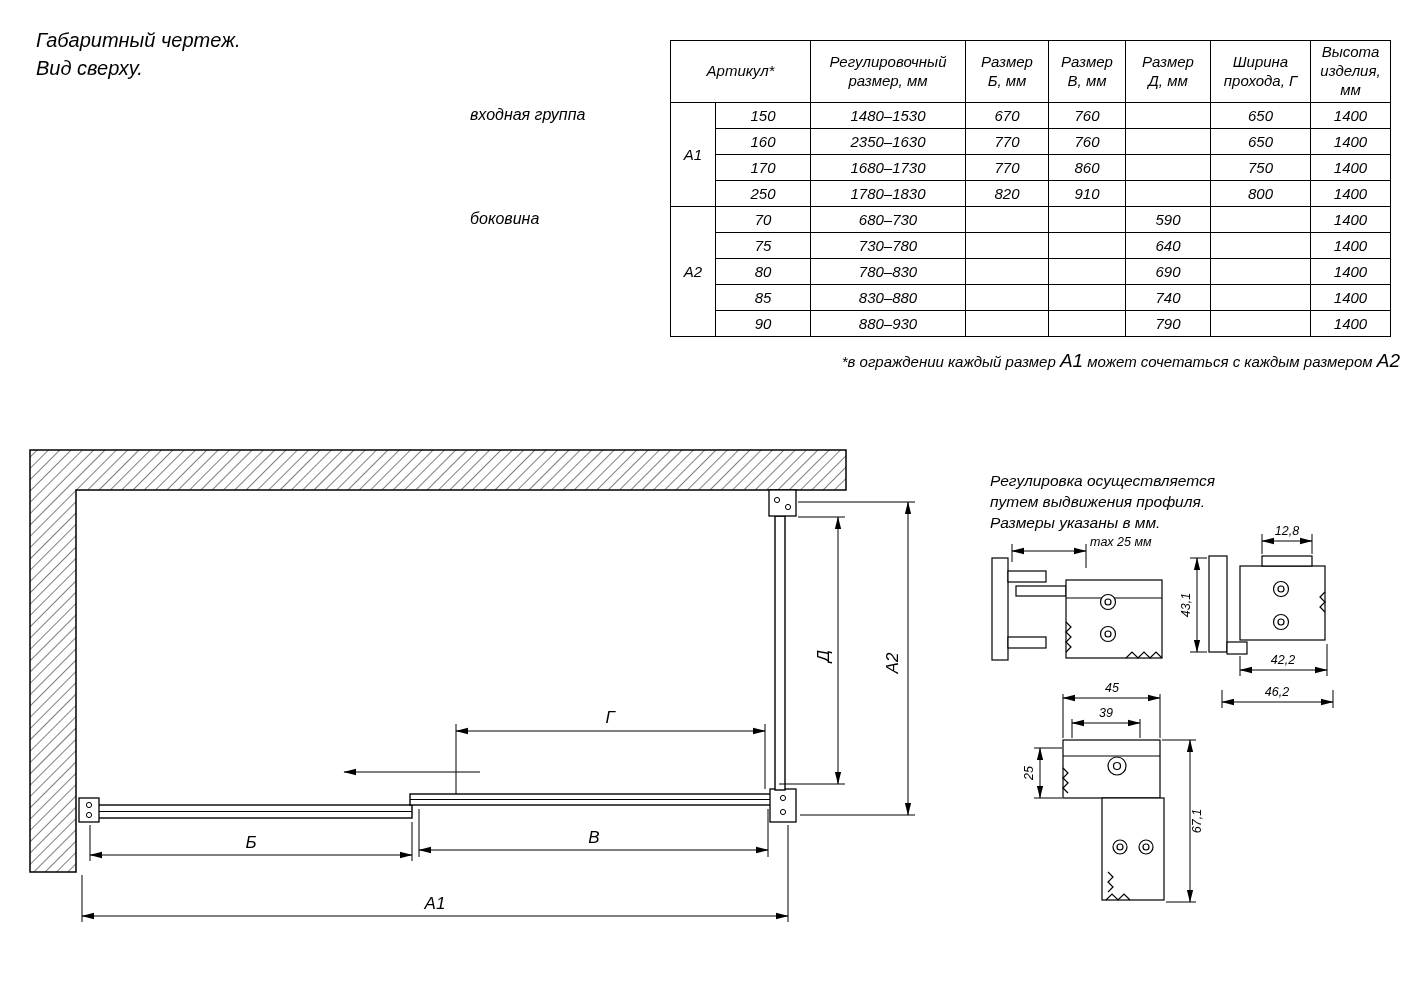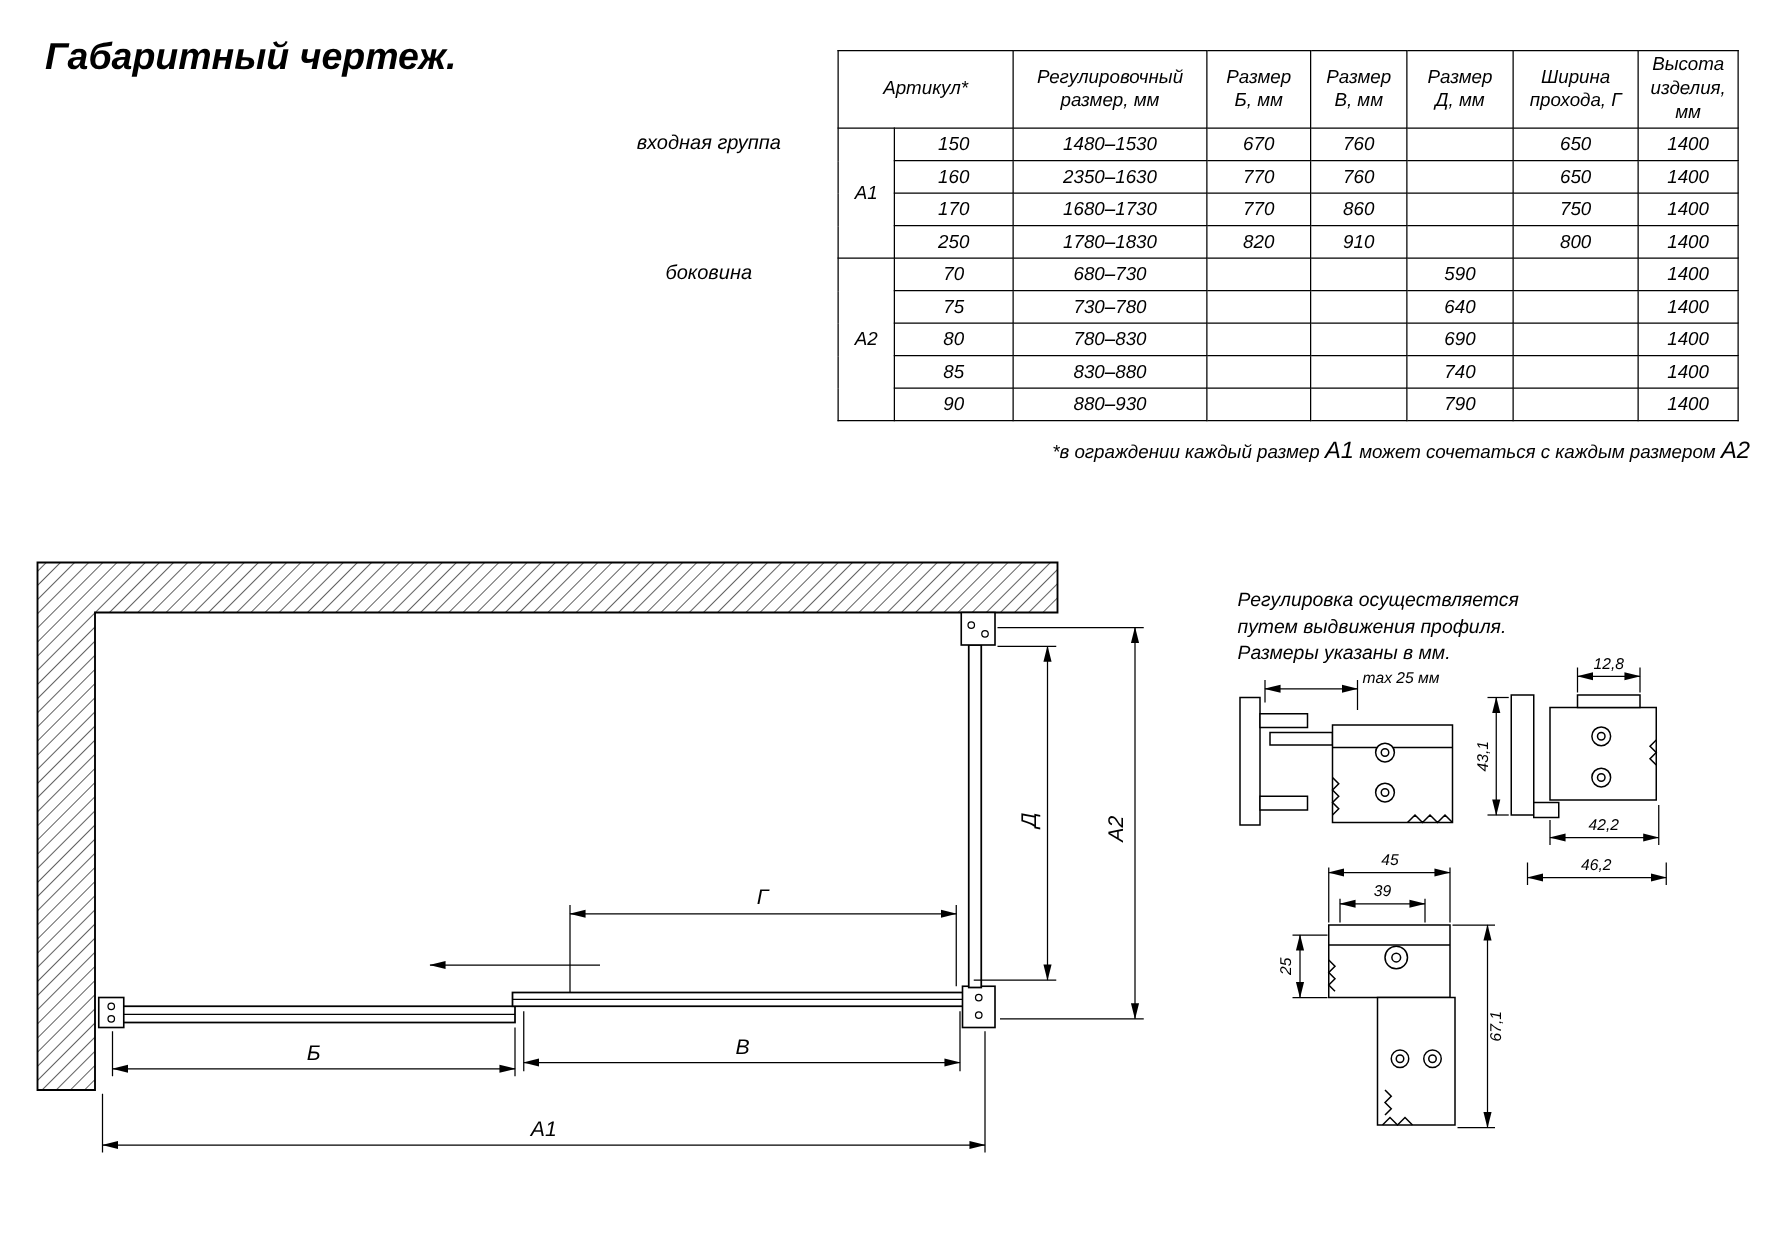--- a/index.html
+++ b/index.html
@@ -4,31 +4,31 @@
 <style>
   * { margin:0; padding:0; box-sizing:border-box; }
   html,body { width:1415px; height:1000px; background:#fff; color:#000;
     font-family:"Liberation Sans", sans-serif; font-style:italic; overflow:hidden; position:relative; }
 
   .layer { position:absolute; left:0; top:0; }
 
   
   .title { position:absolute; left:36px; top:24px; }
   .title .product { font-size:30px; letter-spacing:1px; }
-  .title .sub { font-size:30px; margin-top:5px;font-weight:bold; }
+  .title .sub { font-size:20px; margin-top:5px; }
 
   
   .size-table { position:absolute; left:670px; top:40px; border-collapse:collapse; table-layout:fixed; }
   .size-table th, .size-table td { border:1.4px solid #000; font-style:italic; font-weight:normal;
     text-align:center; vertical-align:middle; font-size:15px; padding:0 3px; background:#fff; }
   .size-table thead th { height:62px; white-space:pre-line; line-height:1.25; }
   .size-table tbody td { height:26px; }
   .article-cell { font-size:17px; }
 
-  .group-label { position:absolute; left:470px; width:194px; text-align:center; font-size:16px; }
+  .group-label { position:absolute; left:470px; width:194px; text-align:left; font-size:16px; }
   .group-label.g1 { top:106px; }
   .group-label.g2 { top:210px; }
 
   .footnote { position:absolute; left:660px; top:350px; width:740px; text-align:right; font-size:15px; }
   .footnote .big { font-size:19px; }
 
   .note { position:absolute; left:990px; top:432px; font-size:15.5px; line-height:21px;margin-top:38px; }
 
   
   svg text { font-family:"Liberation Sans", sans-serif; font-style:italic; fill:#000; stroke:none; }
@@ -178,20 +178,21 @@
     <line x1="1190" y1="740" x2="1190" y2="902" marker-start="url(#arr)" marker-end="url(#arr)"></line>
   </g>
   <text class="dim-small" x="1112" y="692" text-anchor="middle">45</text>
   <text class="dim-small" x="1106" y="717" text-anchor="middle">39</text>
   <text class="dim-small" transform="translate(1033,773) rotate(-90)" text-anchor="middle">25</text>
   <text class="dim-small" transform="translate(1201,821) rotate(-90)" text-anchor="middle">67,1</text>
 </svg>
 
 <div class="title">
   <div class="sub">Габаритный чертеж.</div>
+  <div class="sub">Вид сверху.</div>
 </div>
 
 <div class="group-label g1">входная группа</div>
 <div class="group-label g2">боковина</div>
 
 <table class="size-table">
   <colgroup>
     <col style="width:45px">
       <col style="width:95px">
       <col style="width:155px">

